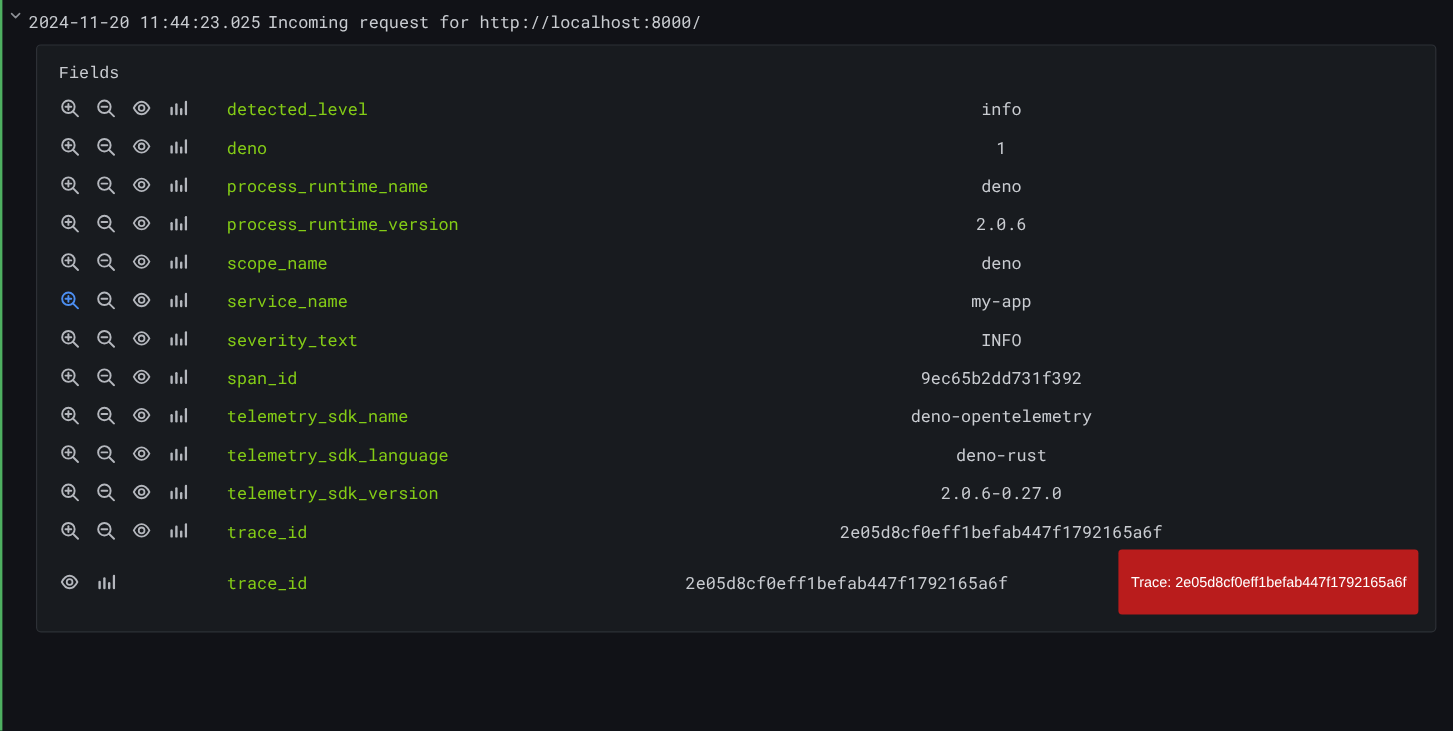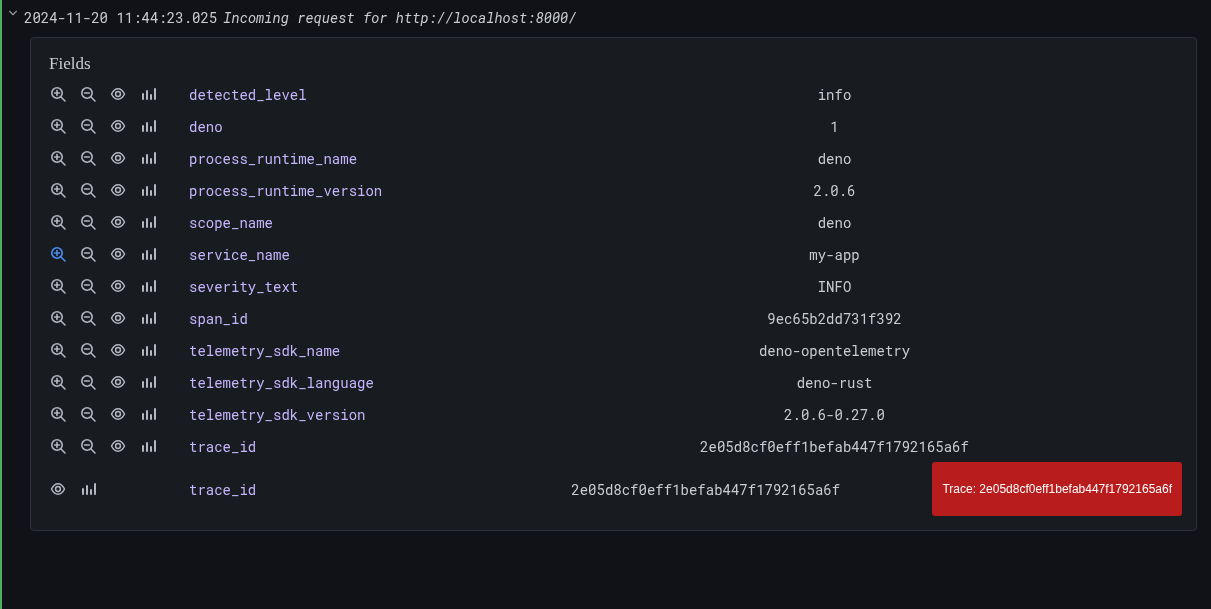--- a/index.html
+++ b/index.html
@@ -25,34 +25,34 @@
   }
   .chevron {
     width: 10px;
     height: 10px;
     display: inline-flex;
     align-items: center;
     justify-content: center;
     color: #8e9197;
   }
   .timestamp { color: #c9ccd1; white-space: pre; }
-  .message   { color: #c9ccd1; white-space: pre; font-style: italic; }
+  .message   { color: #c9ccd1; white-space: pre; }
 
   .details-box {
     margin: 0 14px 0 28px;
     border: 1px solid #2d3036;
     border-radius: 4px;
     padding: 10px 14px 14px 14px;
     background: #181b1f;
   }
   .section-title {
     color: #c9ccd1;
-    font-size: 17px;
+    font-size: 14px;
     padding: 6px 0 4px 4px;
-    font-family: Liberation Serif, serif;
+    font-family: Liberation Mono, monospace;
   }
   .row {
     display: flex;
     align-items: center;
     min-height: 32px;
     gap: 8px;
     padding-left: 4px;
   }
   .actions {
     display: flex;
@@ -69,21 +69,21 @@
     display: inline-flex;
     align-items: center;
     justify-content: center;
     cursor: pointer;
     color: #b4b7bd;
   }
   .icon-btn.active { color: #4c8ef0; }
   .key {
     width: 290px;
     flex-shrink: 0;
-    color: #c4b5fd;
+    color: #84cc16;
   }
   .val {
     color: #c9ccd1;
     flex: 1;
     text-align: center;
   }
   .trace-btn {
     background: #b91c1c;
     color: #fff;
     font-family: -apple-system, "Segoe UI", sans-serif;

